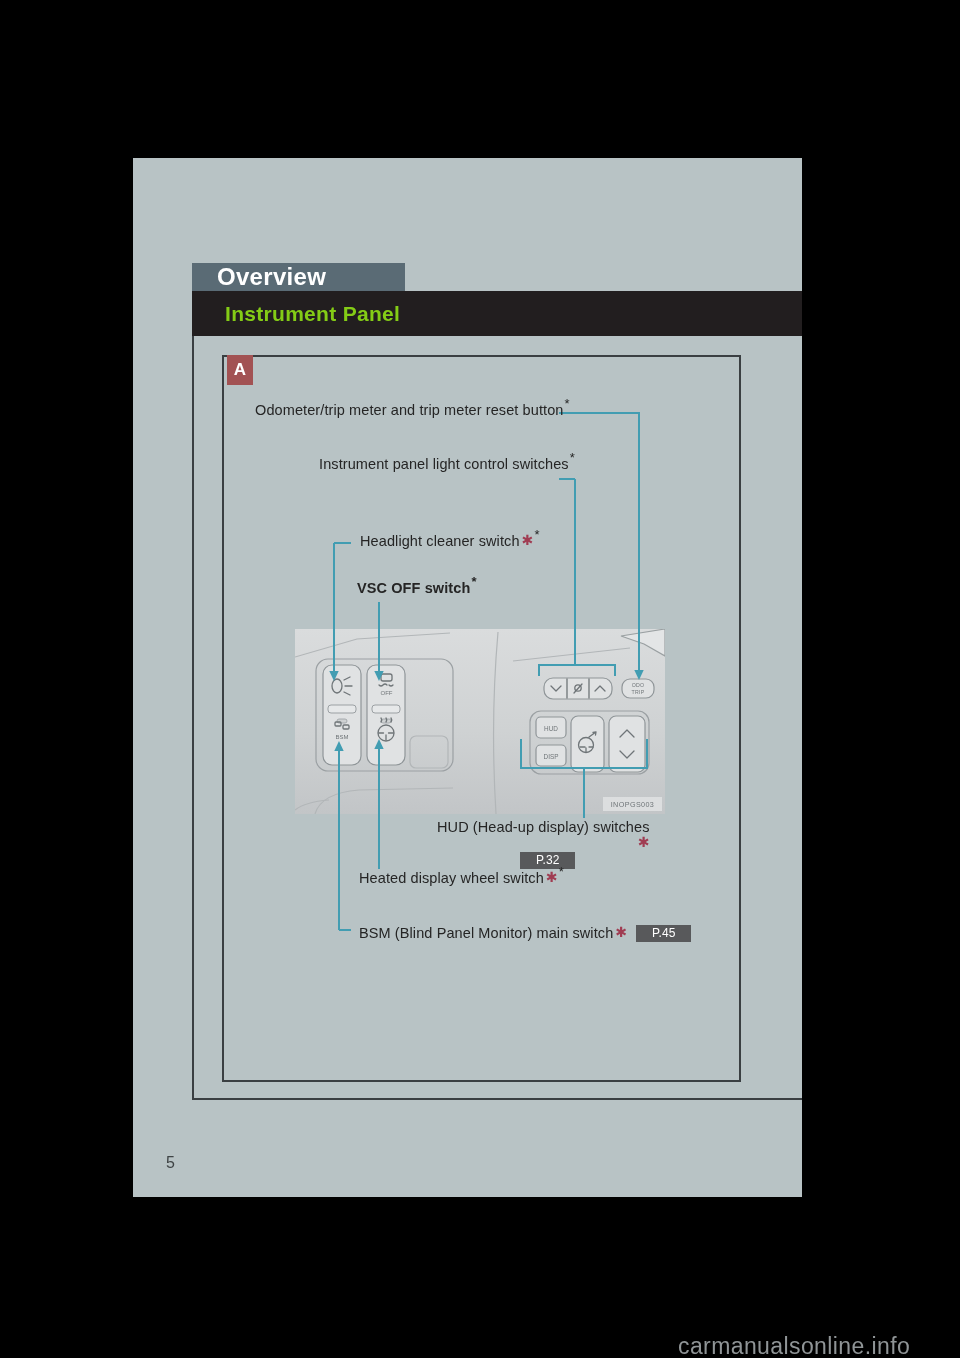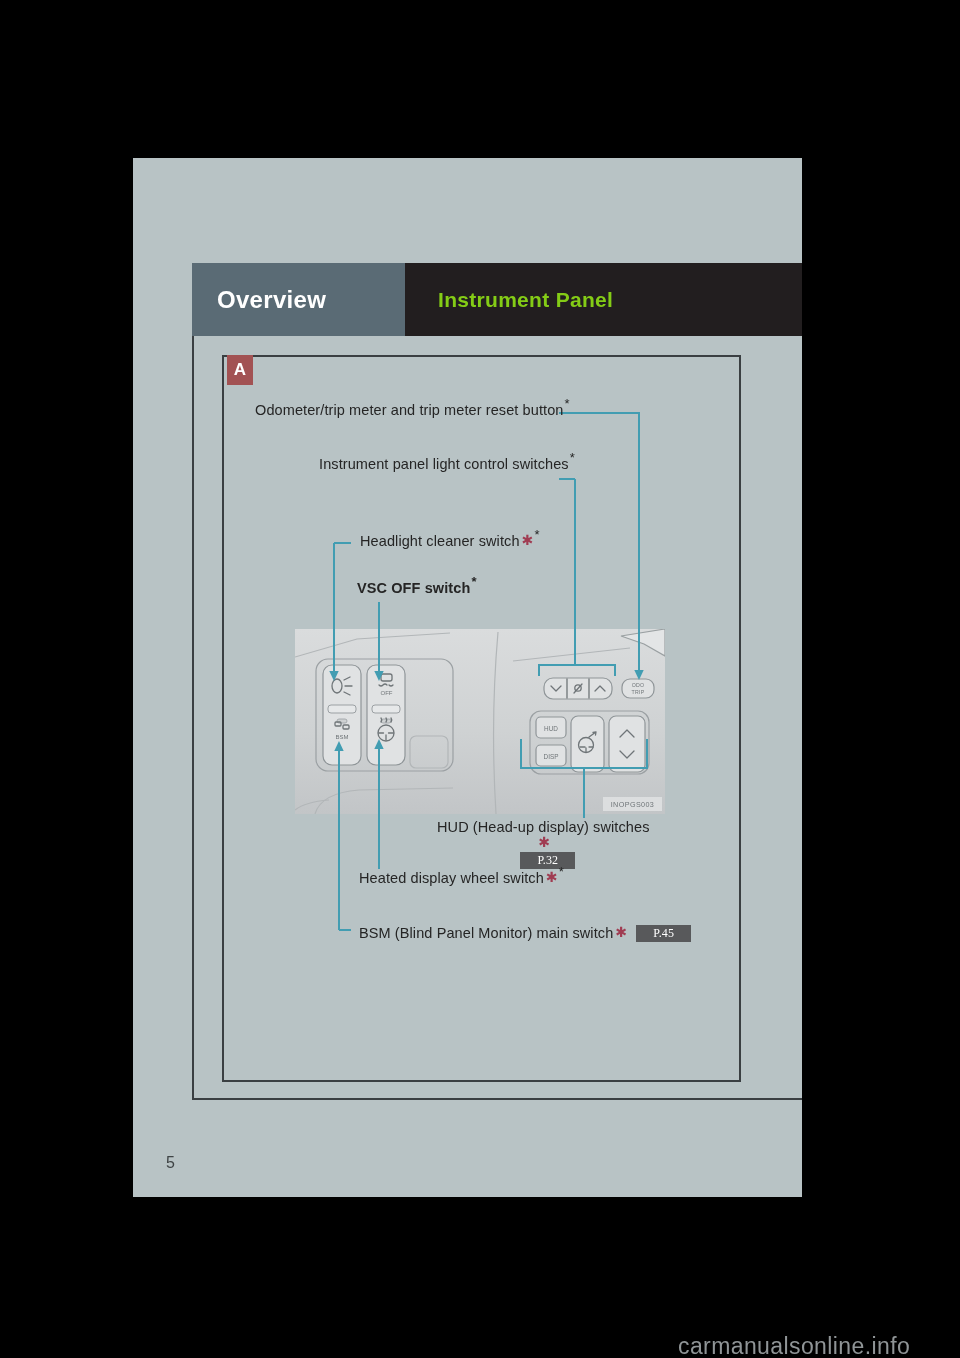--- a/index.html
+++ b/index.html
@@ -13,20 +13,21 @@
     font-family:"Liberation Sans", sans-serif;
   }
   .paper{
     position:absolute;left:133px;top:158px;width:669px;height:1039px;
     background:#b8c3c5;
   }
   
   .header{
     position:absolute;left:59px;top:105px;width:610px;height:73px;
     display:flex;
+    flex-direction:column;
   }
   .header-section{
     width:213px;background:#5a6b75;color:#fff;display:flex;align-items:center;
     padding-left:25px;box-sizing:border-box;font-size:24px;font-weight:bold;letter-spacing:.3px;
   }
   .header-title{
     flex:1;background:#221e1f;color:#84cc16;display:flex;align-items:center;
     padding-left:33px;box-sizing:border-box;font-size:21px;font-weight:bold;letter-spacing:.3px;
   }
   
@@ -42,28 +43,28 @@
   }
   .marker{
     position:absolute;left:3px;top:-2px;width:26px;height:30px;
     background:#a25253;color:#fff;font-size:17px;font-weight:bold;
     display:flex;align-items:center;justify-content:center;
   }
   .overlay{position:absolute;left:0;top:0;width:515px;height:723px;pointer-events:none;}
   .photo{position:absolute;left:71px;top:272px;width:370px;height:185px;}
   .callout{
     position:absolute;font-size:14.5px;color:var(--text);white-space:nowrap;
-    display:flex;align-items:center;letter-spacing:.1px;
+    display:flex;align-items:flex-end;letter-spacing:.1px;
   }
   .sup{font-size:13px;position:relative;top:-7px;margin-left:1px;}
   .note{color:#a03c52;font-size:14px;margin-left:2px;position:relative;top:-1px;}
   .ref-badge{
     margin-left:9px;background:#58595b;color:#fff;font-size:12px;
     min-width:55px;height:17px;line-height:17px;text-align:center;
-    align-self:center;position:relative;top:1px;font-family:Liberation Serif, serif;
+    align-self:center;position:relative;top:1px;
   }
   .page-number{
     position:absolute;left:33px;top:996px;font-size:16px;color:#3f4446;
   }
   .watermark{
     position:absolute;left:678px;top:1333px;font-size:23px;color:#8f9496;letter-spacing:.4px;
   }
   
   .ph-stroke{fill:none;stroke:#9ba0a3;stroke-width:1.2;}
   .ph-soft{fill:none;stroke:#b2b6b8;stroke-width:1.2;}

